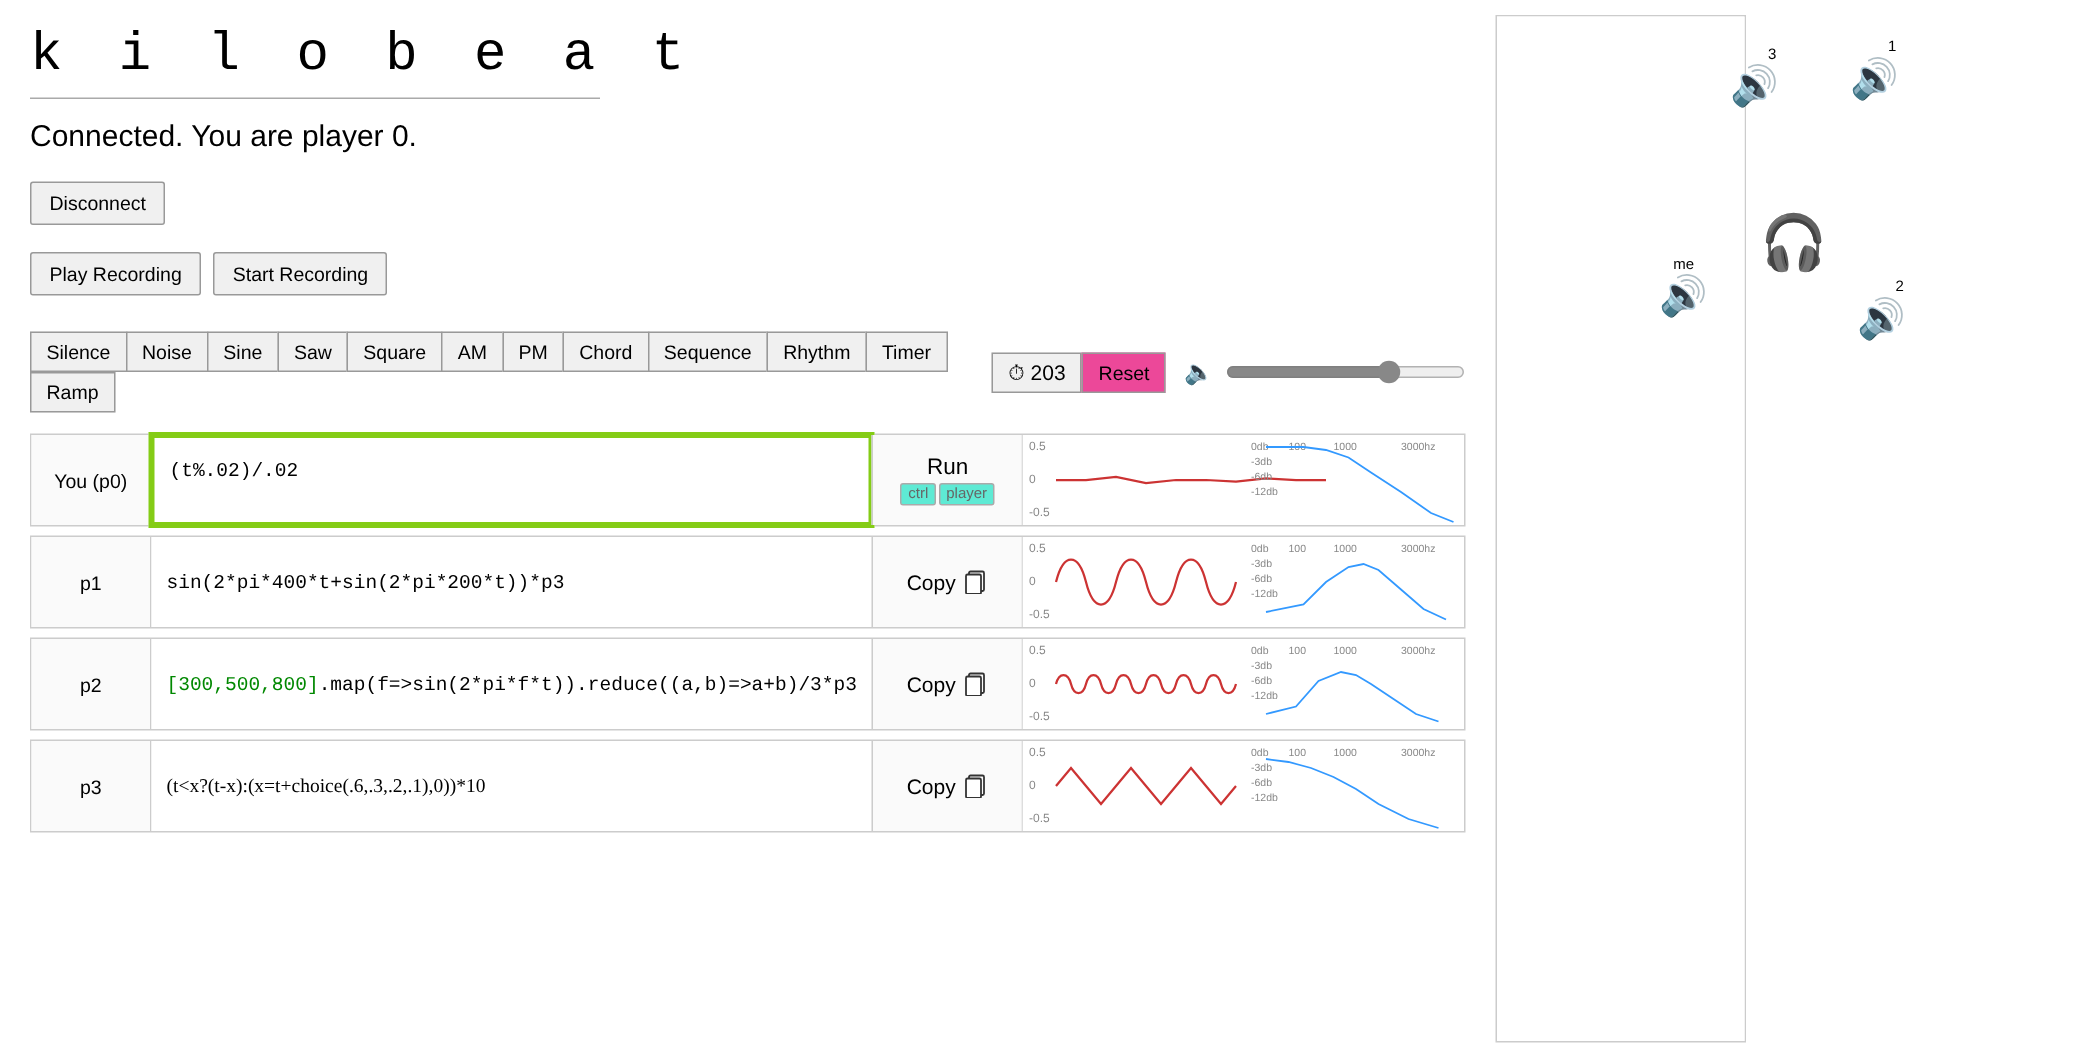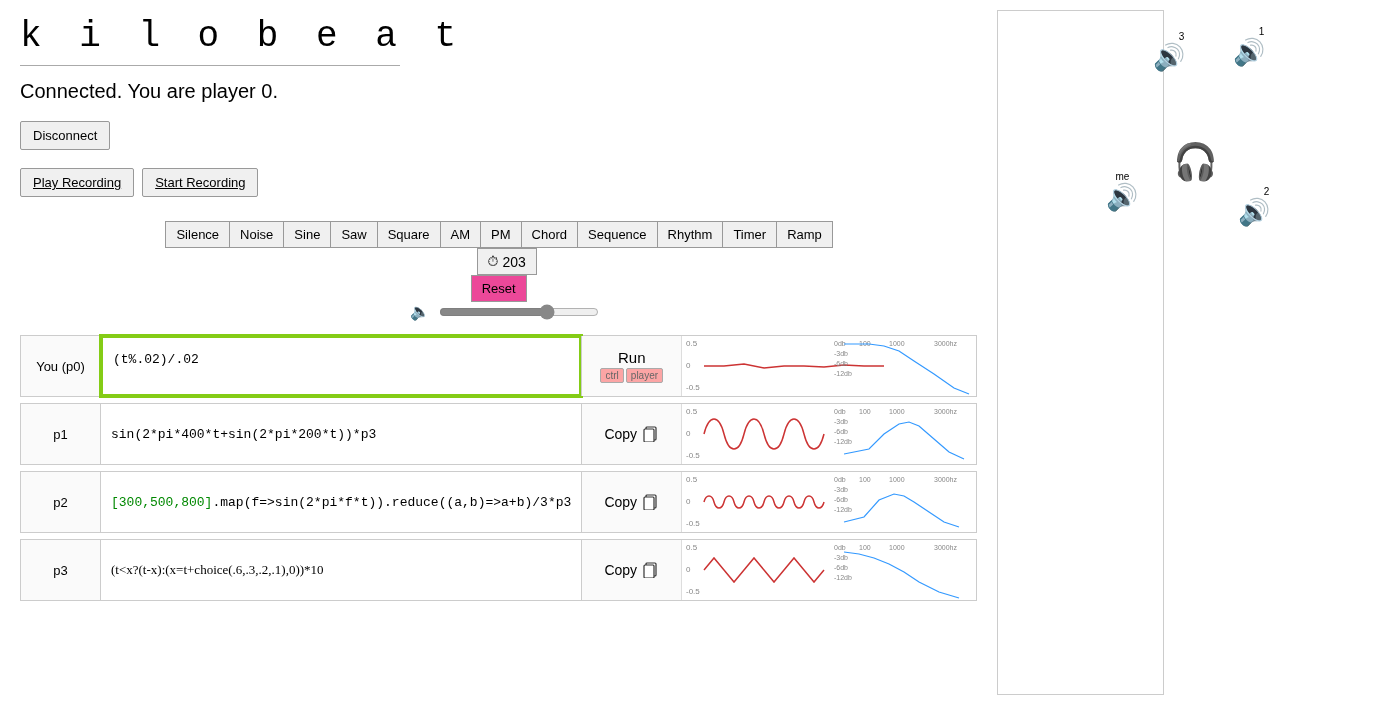--- a/index.html
+++ b/index.html
@@ -51,21 +51,20 @@
       font-size: 13px;
       border-radius: 2px;
     }
     .disconnect-row {
       margin-bottom: 18px;
     }
     .recording-row {
       display: flex;
       gap: 8px;
       margin-bottom: 24px;
-      text-decoration: underline;
     }
     .toolbar-btn {
       border: 1px solid #999;
       background: #f0f0f0;
       padding: 5px 10px;
       cursor: pointer;
       font-size: 13px;
       border-radius: 0;
       margin-right: -1px;
     }
@@ -145,21 +144,21 @@
     .run-btn .run-hint {
       font-size: 11px;
       color: #666;
       display: flex;
       gap: 2px;
     }
     .run-hint span {
       border: 1px solid #aaa;
       padding: 1px 4px;
       border-radius: 2px;
-      background: #fca5a5;
+      background: #5eead4;
       font-size: 10px;
     }
     .copy-btn {
       display: flex;
       align-items: center;
       gap: 6px;
       border: none;
       background: none;
       cursor: pointer;
       font-size: 14px;
@@ -171,21 +170,20 @@
       height: 100%;
       position: relative;
       background: #fff;
     }
 
     
     .toolbar-volume-row {
       display: flex;
       align-items: center;
       margin-bottom: 14px;
-      flex-direction: column;
     }
     .toolbar-inner {
       display: flex;
       align-items: center;
       flex-wrap: wrap;
       gap: 0;
     }
 
     
     .waveform-area {

